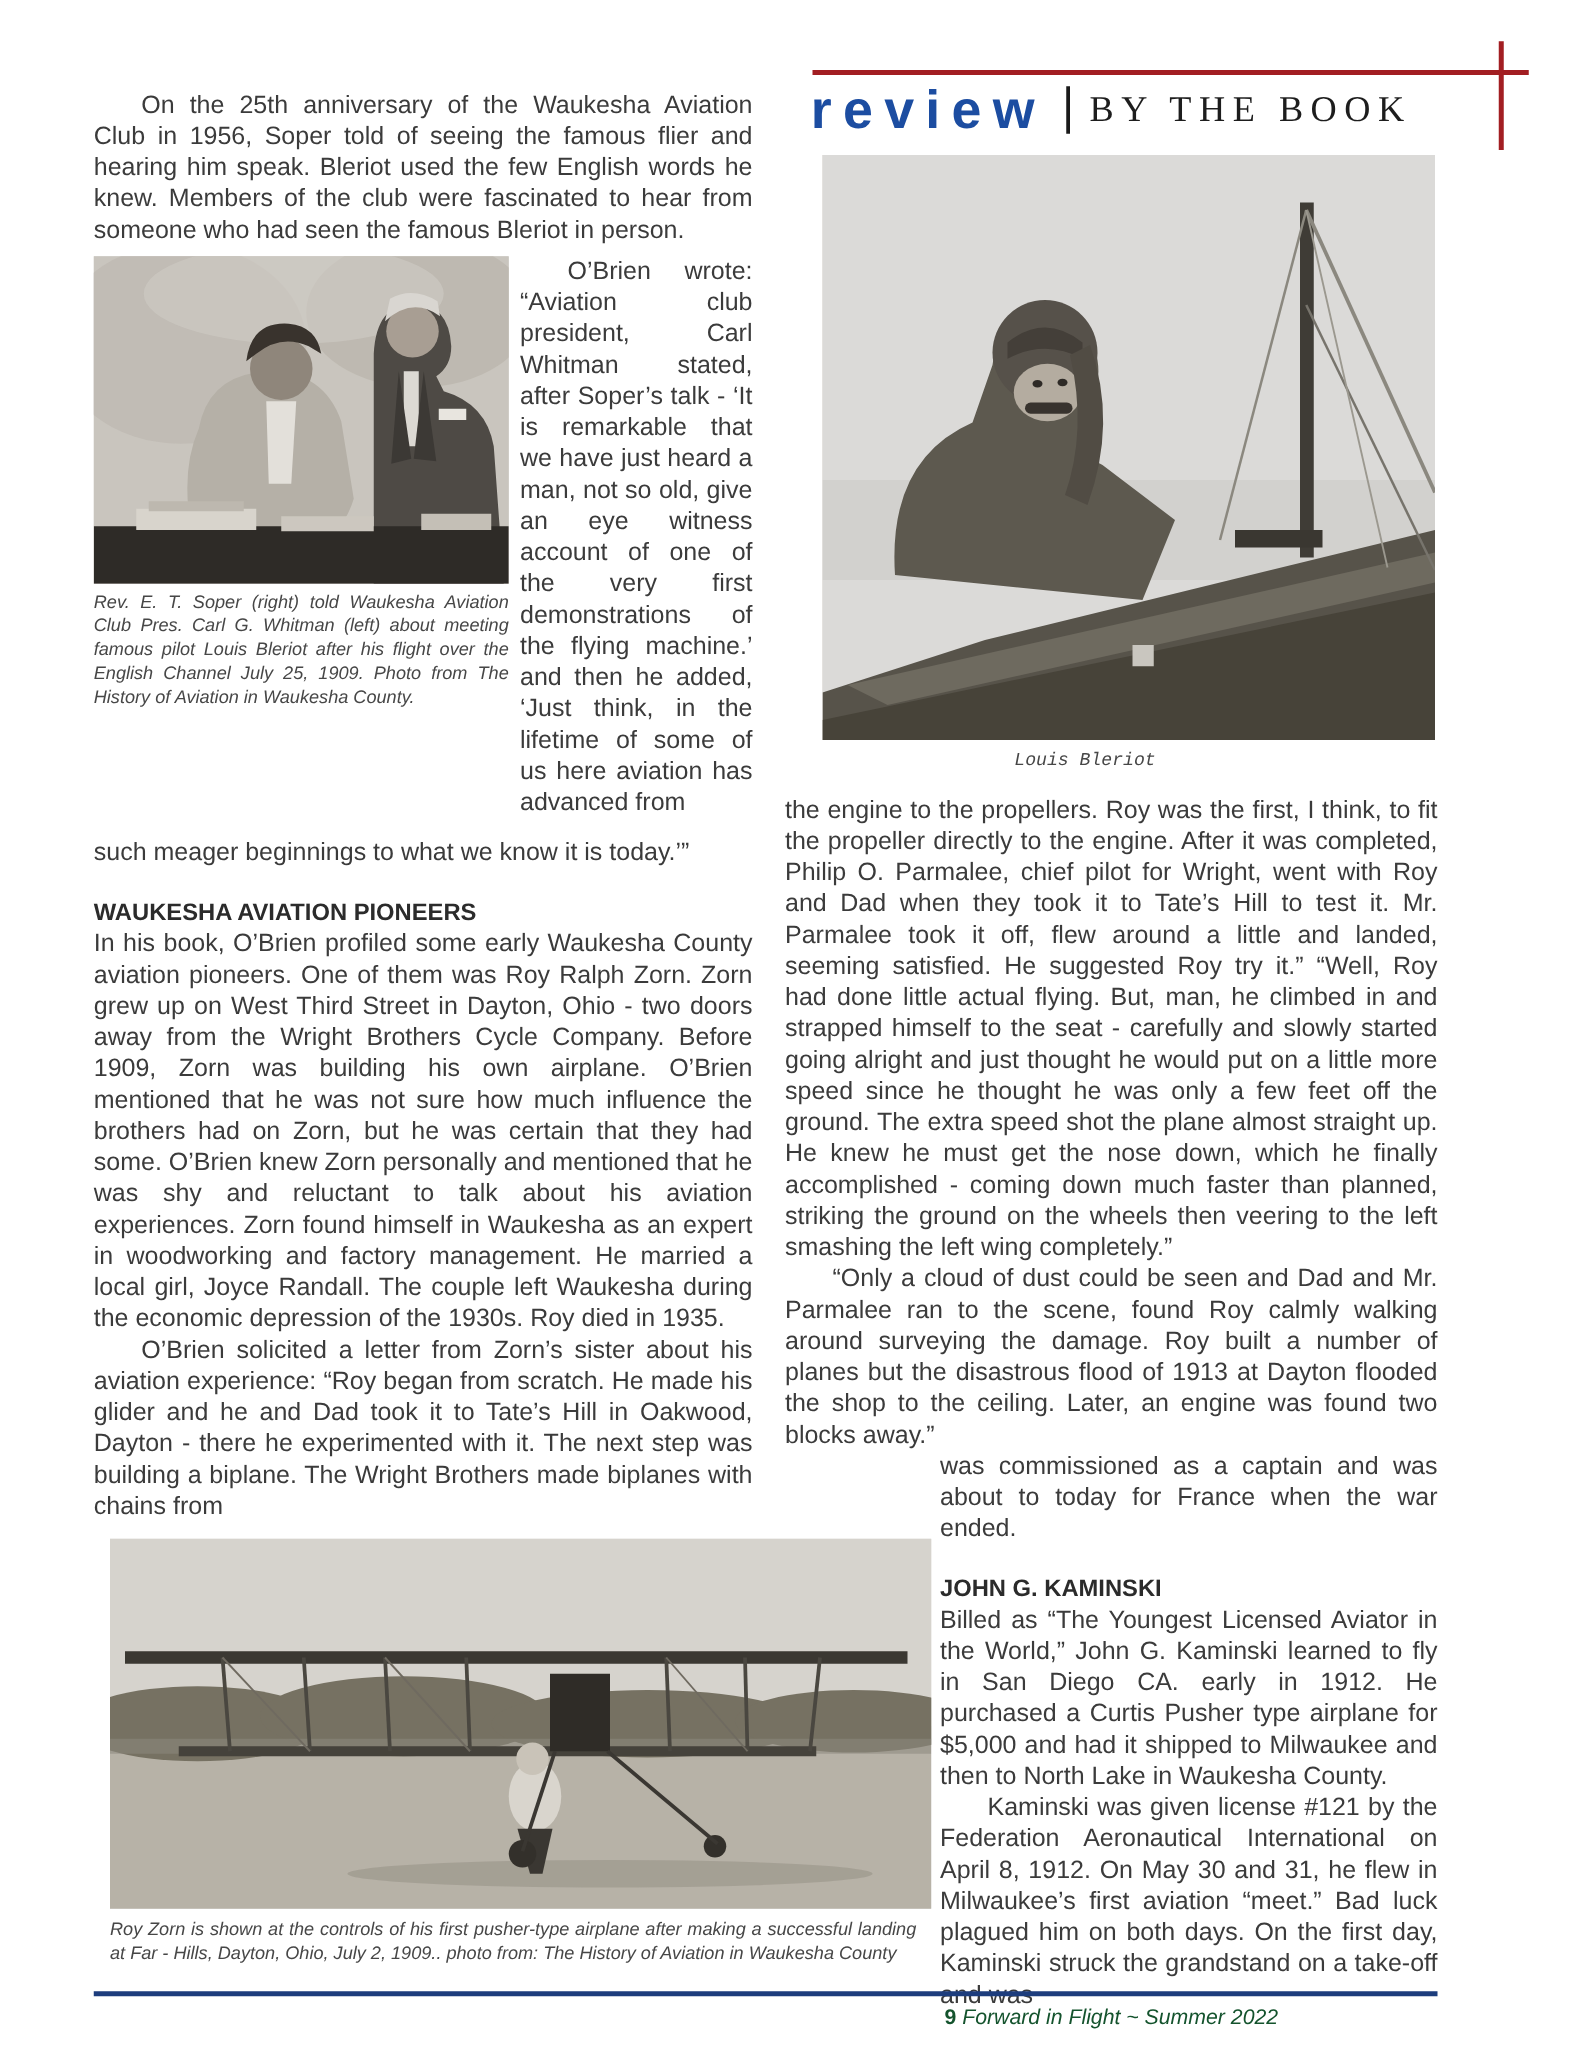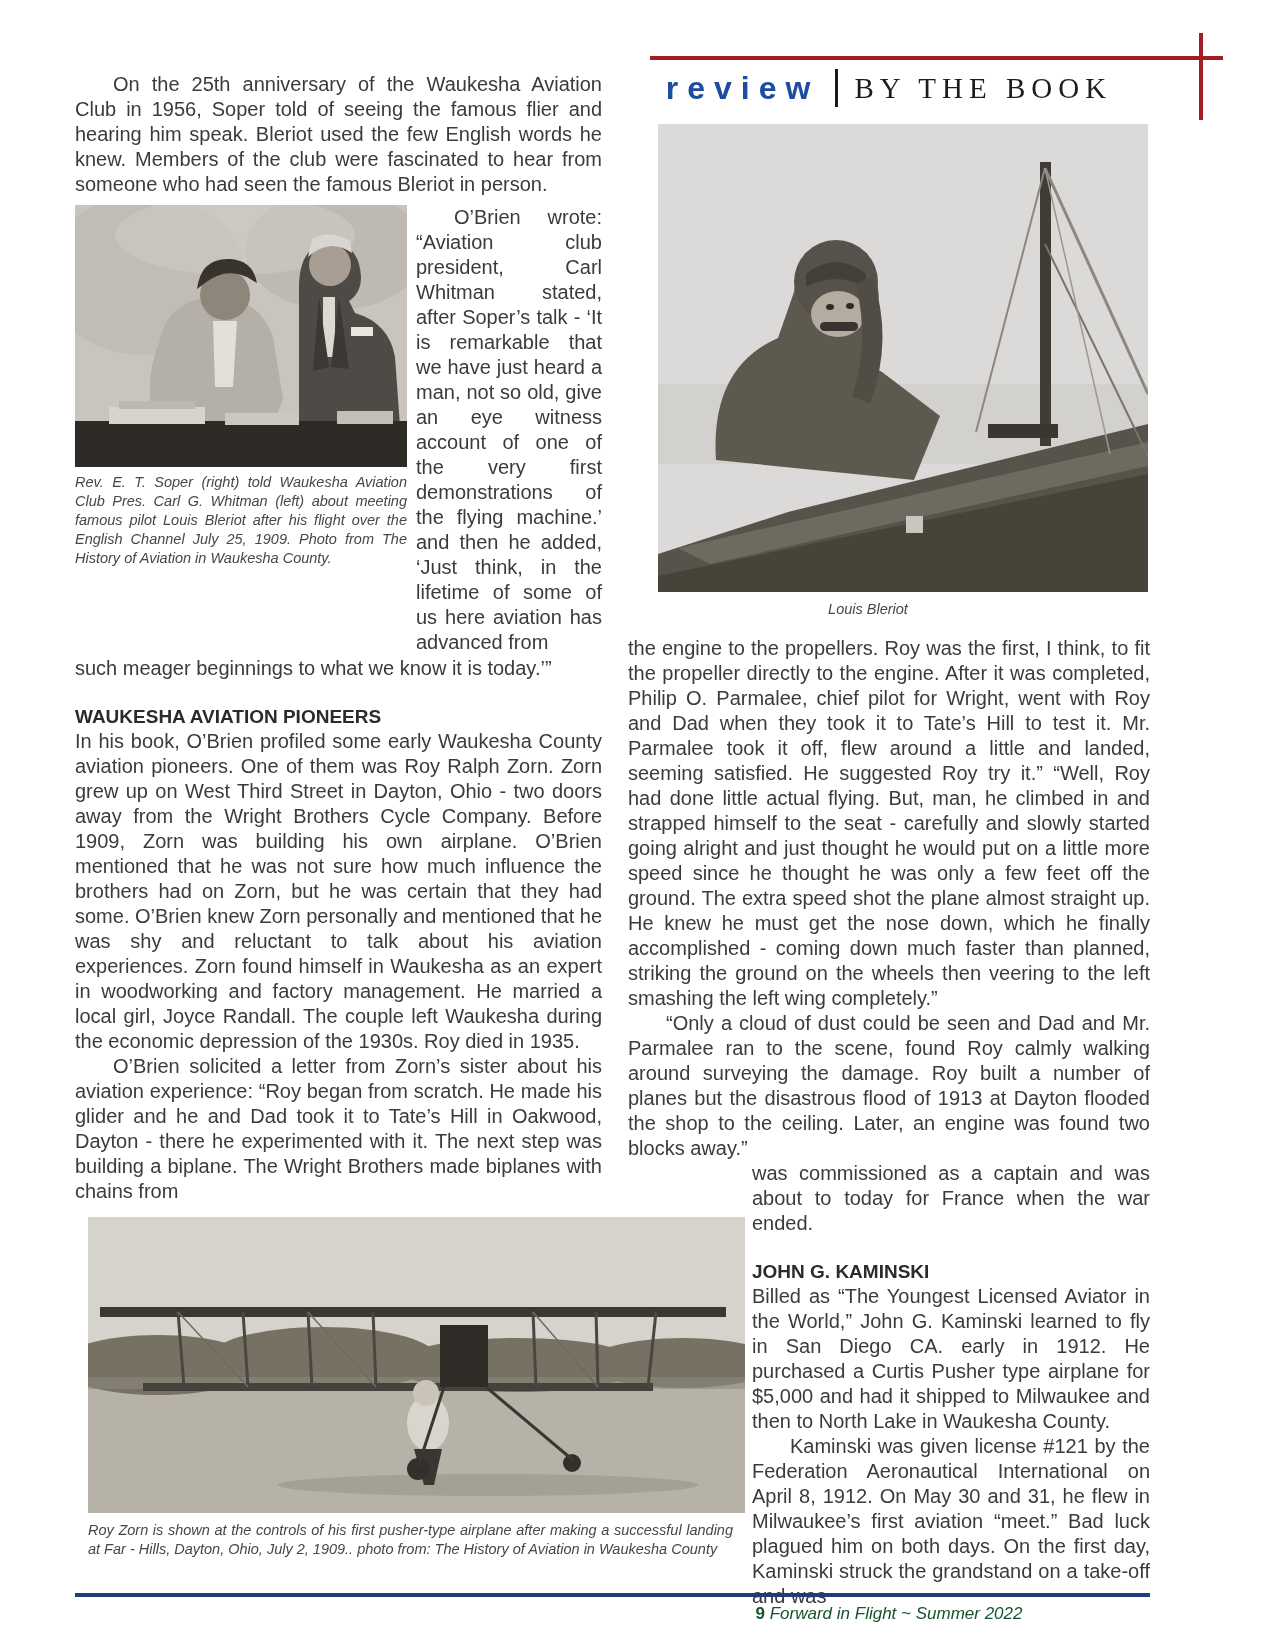--- a/index.html
+++ b/index.html
@@ -24,45 +24,45 @@
   }
   .caption{
     font-style:italic;font-size:14.5px;line-height:19px;
     color:#474747;text-align:justify;margin:0;
   }
   
   .left-col{position:absolute;left:75px;top:72px;width:527px;}
   .figure-row{display:flex;gap:9px;margin-top:8px;}
   .fig-soper{width:332px;flex:0 0 332px;}
   .quote-col{flex:1;min-width:0;}
-  .continuation{margin-top:1px;}
+  .continuation{margin-top:15px;}
   .heading-space{margin-top:23px;}
   .fig-zorn{margin-top:13px;width:657px;}
   .fig-zorn .caption{width:645px;margin-top:8px;}
   
   .photo{display:block;background:#cfccc6;}
   
   .rule-red-h{position:absolute;left:650px;top:56px;width:573px;height:3.5px;background:var(--rule-red,#a21e22);}
   .rule-red-v{position:absolute;left:1199px;top:33px;width:3.5px;height:87px;background:var(--rule-red,#a21e22);}
   .masthead{
     position:absolute;left:628px;top:64px;width:522px;height:48px;
     display:flex;align-items:center;justify-content:center;gap:16px;
   }
   .review-word{
     font-family:"Liberation Sans", sans-serif;
-    font-weight:700;font-size:32px;letter-spacing:9px;
+    font-weight:700;font-size:43px;letter-spacing:9px;
     color:var(--accent-blue,#1c4da1);
   }
   .masthead-bar{width:3px;height:38px;background:#1a1a1a;}
   .bookword{
     font-family:"Liberation Serif", serif;
     font-size:29px;letter-spacing:6px;color:#1d1d1d;
   }
   
-  .fig-bleriot{position:absolute;left:658px;top:124px;width:420px;}
+  .fig-bleriot{position:absolute;left:658px;top:124px;width:420px;font-family:Liberation Mono, monospace;}
   .fig-bleriot .caption{text-align:center;margin-top:8px;}
   .rc-text{position:absolute;left:628px;top:636px;width:522px;}
   .rc-narrow{margin-left:124px;width:398px;}
   
   .footer-rule{position:absolute;left:75px;top:1593px;width:1075px;height:4px;background:var(--footer-navy,#1d3d7d);}
   .page-footer{
     position:absolute;left:628px;top:1604px;width:522px;
     text-align:center;font-size:17px;color:#14532d;
   }
   .page-footer .num{font-weight:700;font-style:normal;}

